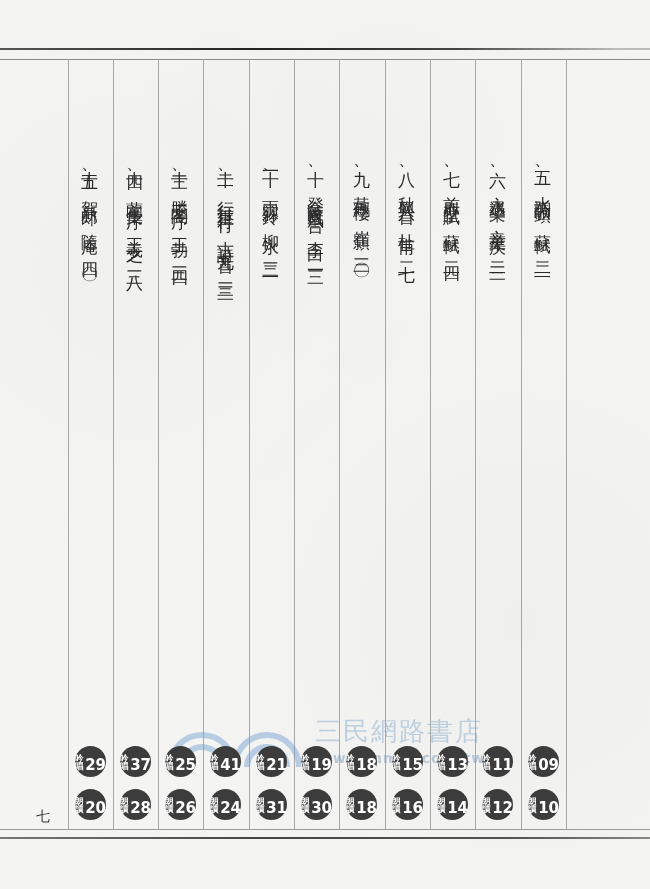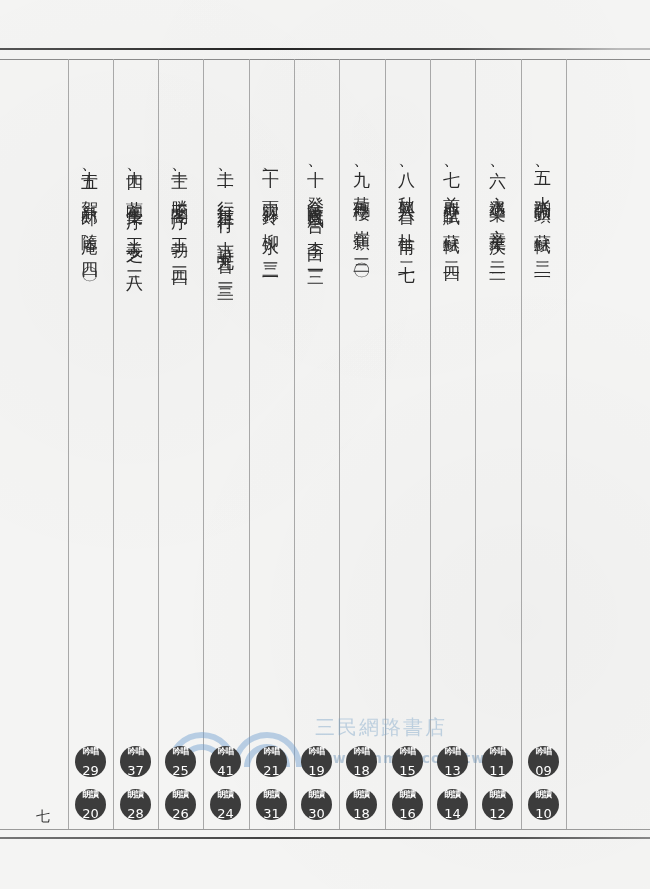--- a/index.html
+++ b/index.html
@@ -28,36 +28,36 @@
     writing-mode: vertical-rl; text-orientation: upright;
     font-size: 17px; line-height: 24px; letter-spacing: 4px;
     color: #2a2a2a; white-space: pre;
   }
   .entry span { display: inline; }
 
   .badge {
     position: absolute; width: 31px; height: 31px; border-radius: 50%;
     background: #3c3c3c; color: #fff;
     font-family: "DejaVu Sans", "Liberation Sans", sans-serif;
-    display: flex; flex-direction: column; align-items: center; justify-content: center;
+    display: flex; flex-direction: row; align-items: center; justify-content: center;
     line-height: 1;
   }
   .badge .lbl { font-size: 8.5px; font-weight: bold; letter-spacing: -0.5px; margin-top: 1px; }
-  .badge .num { font-size: 13px; margin-top: 8px; }
+  .badge .num { font-size: 15px; margin-top: 8px; font-weight: bold; }
 
   .page-num {
     position: absolute; left: 36px; top: 808px; font-size: 14px; color: #333;
   }
 
   .watermark {
     position: absolute; left: 165px; top: 712px; width: 360px; height: 60px;
     pointer-events: none; opacity: 0.45;
   }
   .wm-text {
-    position: absolute; left: 150px; top: 2px; font-size: 20px; color: #7fa6c9;
+    position: absolute; left: 150px; top: 2px; font-size: 26px; color: #7fa6c9;
     font-family: "DejaVu Serif", serif; letter-spacing: 2px;
   }
   .wm-url {
     position: absolute; left: 140px; top: 38px; font-size: 14px; color: #6f95b8;
     font-family: "DejaVu Sans", sans-serif; font-weight: bold; letter-spacing: 1px;
   }
 </style>
 </head>
 <body>
 

